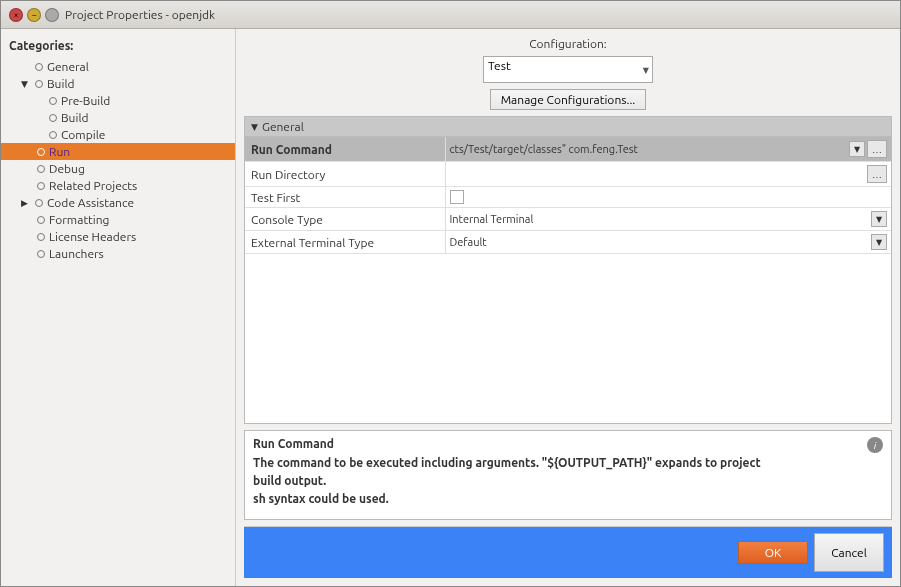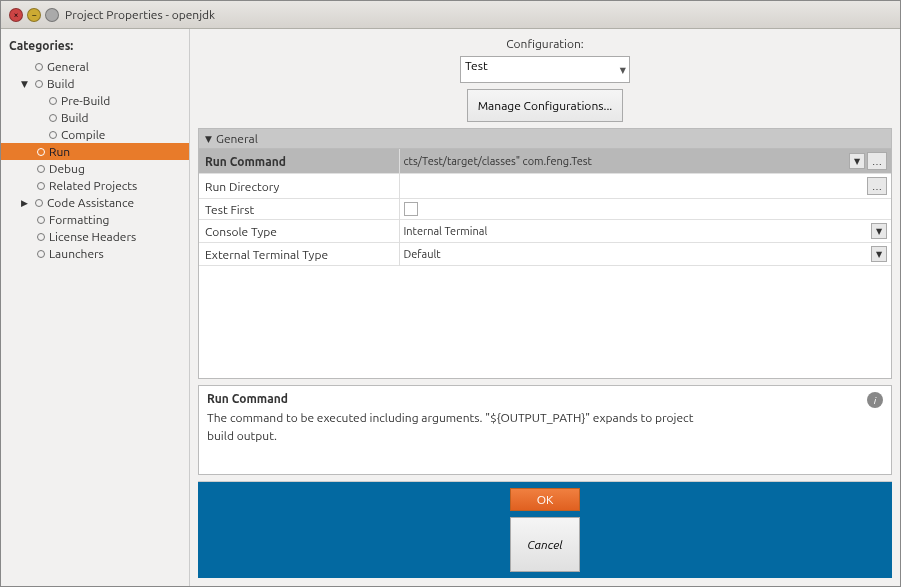--- a/index.html
+++ b/index.html
@@ -52,21 +52,21 @@
       font-weight: normal;
     }
 
     .content {
       display: flex;
       flex: 1;
       overflow: hidden;
     }
 
     .sidebar {
-      width: 189px;
+      width: 235px;
       background: #f2f1f0;
       border-right: 1px solid #ccc;
       padding: 8px 0;
       overflow-y: auto;
       flex-shrink: 0;
     }
 
     .categories-label {
       padding: 2px 8px 6px 8px;
       font-weight: bold;
@@ -75,21 +75,21 @@
     }
 
     .tree-item {
       padding: 2px 8px;
       cursor: pointer;
       display: flex;
       align-items: center;
       gap: 4px;
       color: #333;
     }
-    .tree-item.selected { background: #e87b2a; color: #0f172a; }
+    .tree-item.selected { background: #e87b2a; color: #4c1d95; }
 
     .tree-arrow {
       width: 10px;
       font-size: 9px;
       display: inline-block;
     }
 
     .tree-bullet {
       width: 8px;
       height: 8px;
@@ -145,21 +145,21 @@
       width: 170px;
       padding: 2px 20px 10px 4px;
       border: 1px solid #aaa;
       background: white;
       font-size: 12px;
       appearance: none;
       -webkit-appearance: none;
     }
 
     .manage-btn {
-      padding: 9px 10px;
+      padding: 3px 10px;
       border: 1px solid #aaa;
       background: linear-gradient(to bottom, #f5f5f5, #e8e8e8);
       font-size: 12px;
       cursor: pointer;
     }
 
     .table-container {
       border: 1px solid #bbb;
       background: white;
       flex: 1;
@@ -275,20 +275,21 @@
       font-weight: bold;
       font-size: 12px;
       margin-bottom: 4px;
       color: #333;
     }
 
     .info-text {
       font-size: 12px;
       color: #333;
       line-height: 1.5;
+      font-weight: bold;
     }
 
     .info-circle {
       position: absolute;
       top: 6px;
       right: 8px;
       width: 16px;
       height: 16px;
       border-radius: 50%;
       background: #888;
@@ -299,43 +300,41 @@
       font-size: 10px;
       font-style: italic;
     }
 
     .bottom-bar {
       display: flex;
       justify-content: flex-end;
       align-items: center;
       padding: 6px 8px;
       gap: 6px;
-      background: #0369a1;
+      background: #3b82f6;
       border-top: 1px solid #ccc;
-      flex-direction: column;
     }
 
     .btn-ok {
       padding: 4px 20px;
       border: 1px solid #c06020;
       background: linear-gradient(to bottom, #f08040, #e06020);
       color: white;
       font-size: 12px;
       cursor: pointer;
       min-width: 70px;
     }
 
     .btn-cancel {
-      padding: 20px 16px;
+      padding: 12px 16px;
       border: 1px solid #aaa;
       background: linear-gradient(to bottom, #f5f5f5, #e0e0e0);
       font-size: 12px;
       cursor: pointer;
       min-width: 70px;
-      font-style: italic;
     }
 
     .table-area {
       overflow-y: auto;
       flex: 1;
     }
   </style>
 </head>
 <body>
 
@@ -493,20 +492,21 @@
             </tbody>
           </table>
         </div>
       </div>
 
       <div class="info-panel">
         <div class="info-title">Run Command</div>
         <div class="info-circle">i</div>
         <div class="info-text">The command to be executed including arguments. "${OUTPUT_PATH}" expands to project</div>
         <div class="info-text">build output.</div>
+        <div class="info-text">sh syntax could be used.</div>
       </div>
 
       <div class="bottom-bar">
         <button class="btn-ok">OK</button>
         <button class="btn-cancel">Cancel</button>
       </div>
     </div>
   </div>
 </div>
 

